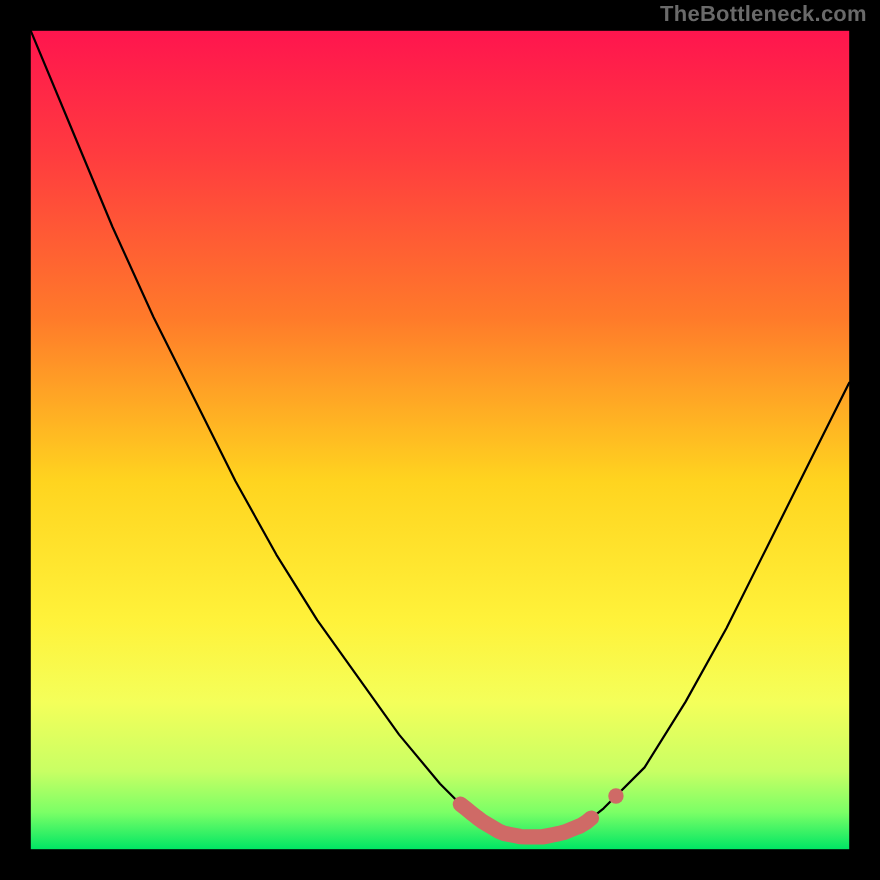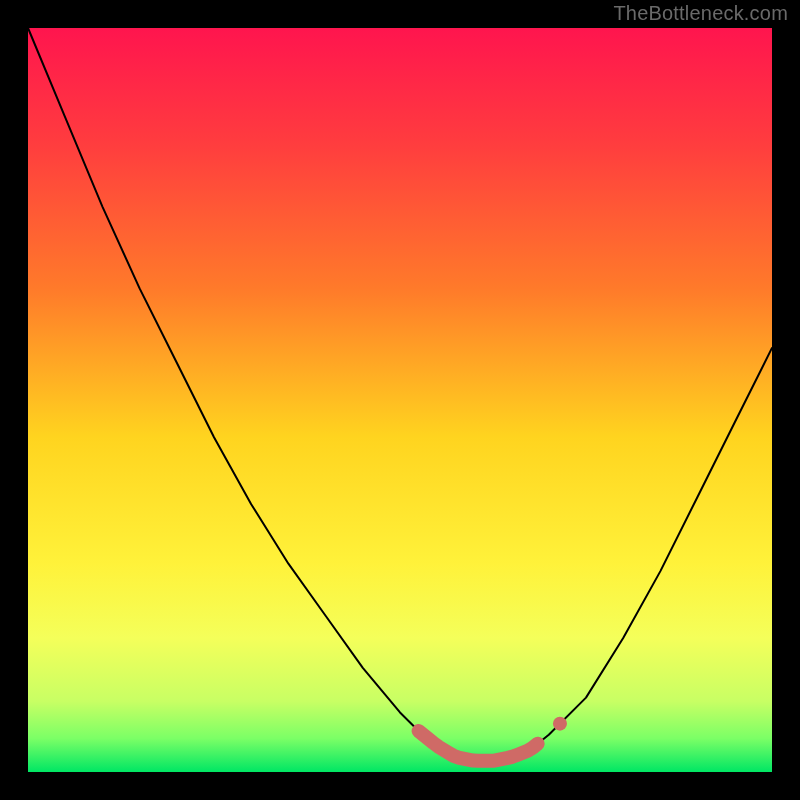--- a/index.html
+++ b/index.html
@@ -16,21 +16,21 @@
     width: 800px;
     height: 800px;
     background: #000;
   }
   .watermark {
     position: absolute;
     top: 2px;
     right: 12px;
     color: #6a6a6a;
     font-size: 20px;
-    font-weight: 400;
+    font-weight: 700;
     letter-spacing: 0.2px;
     z-index: 10;
   }
   svg {
     position: absolute;
     top: 0;
     left: 0;
   }
 </style>
 </head>

